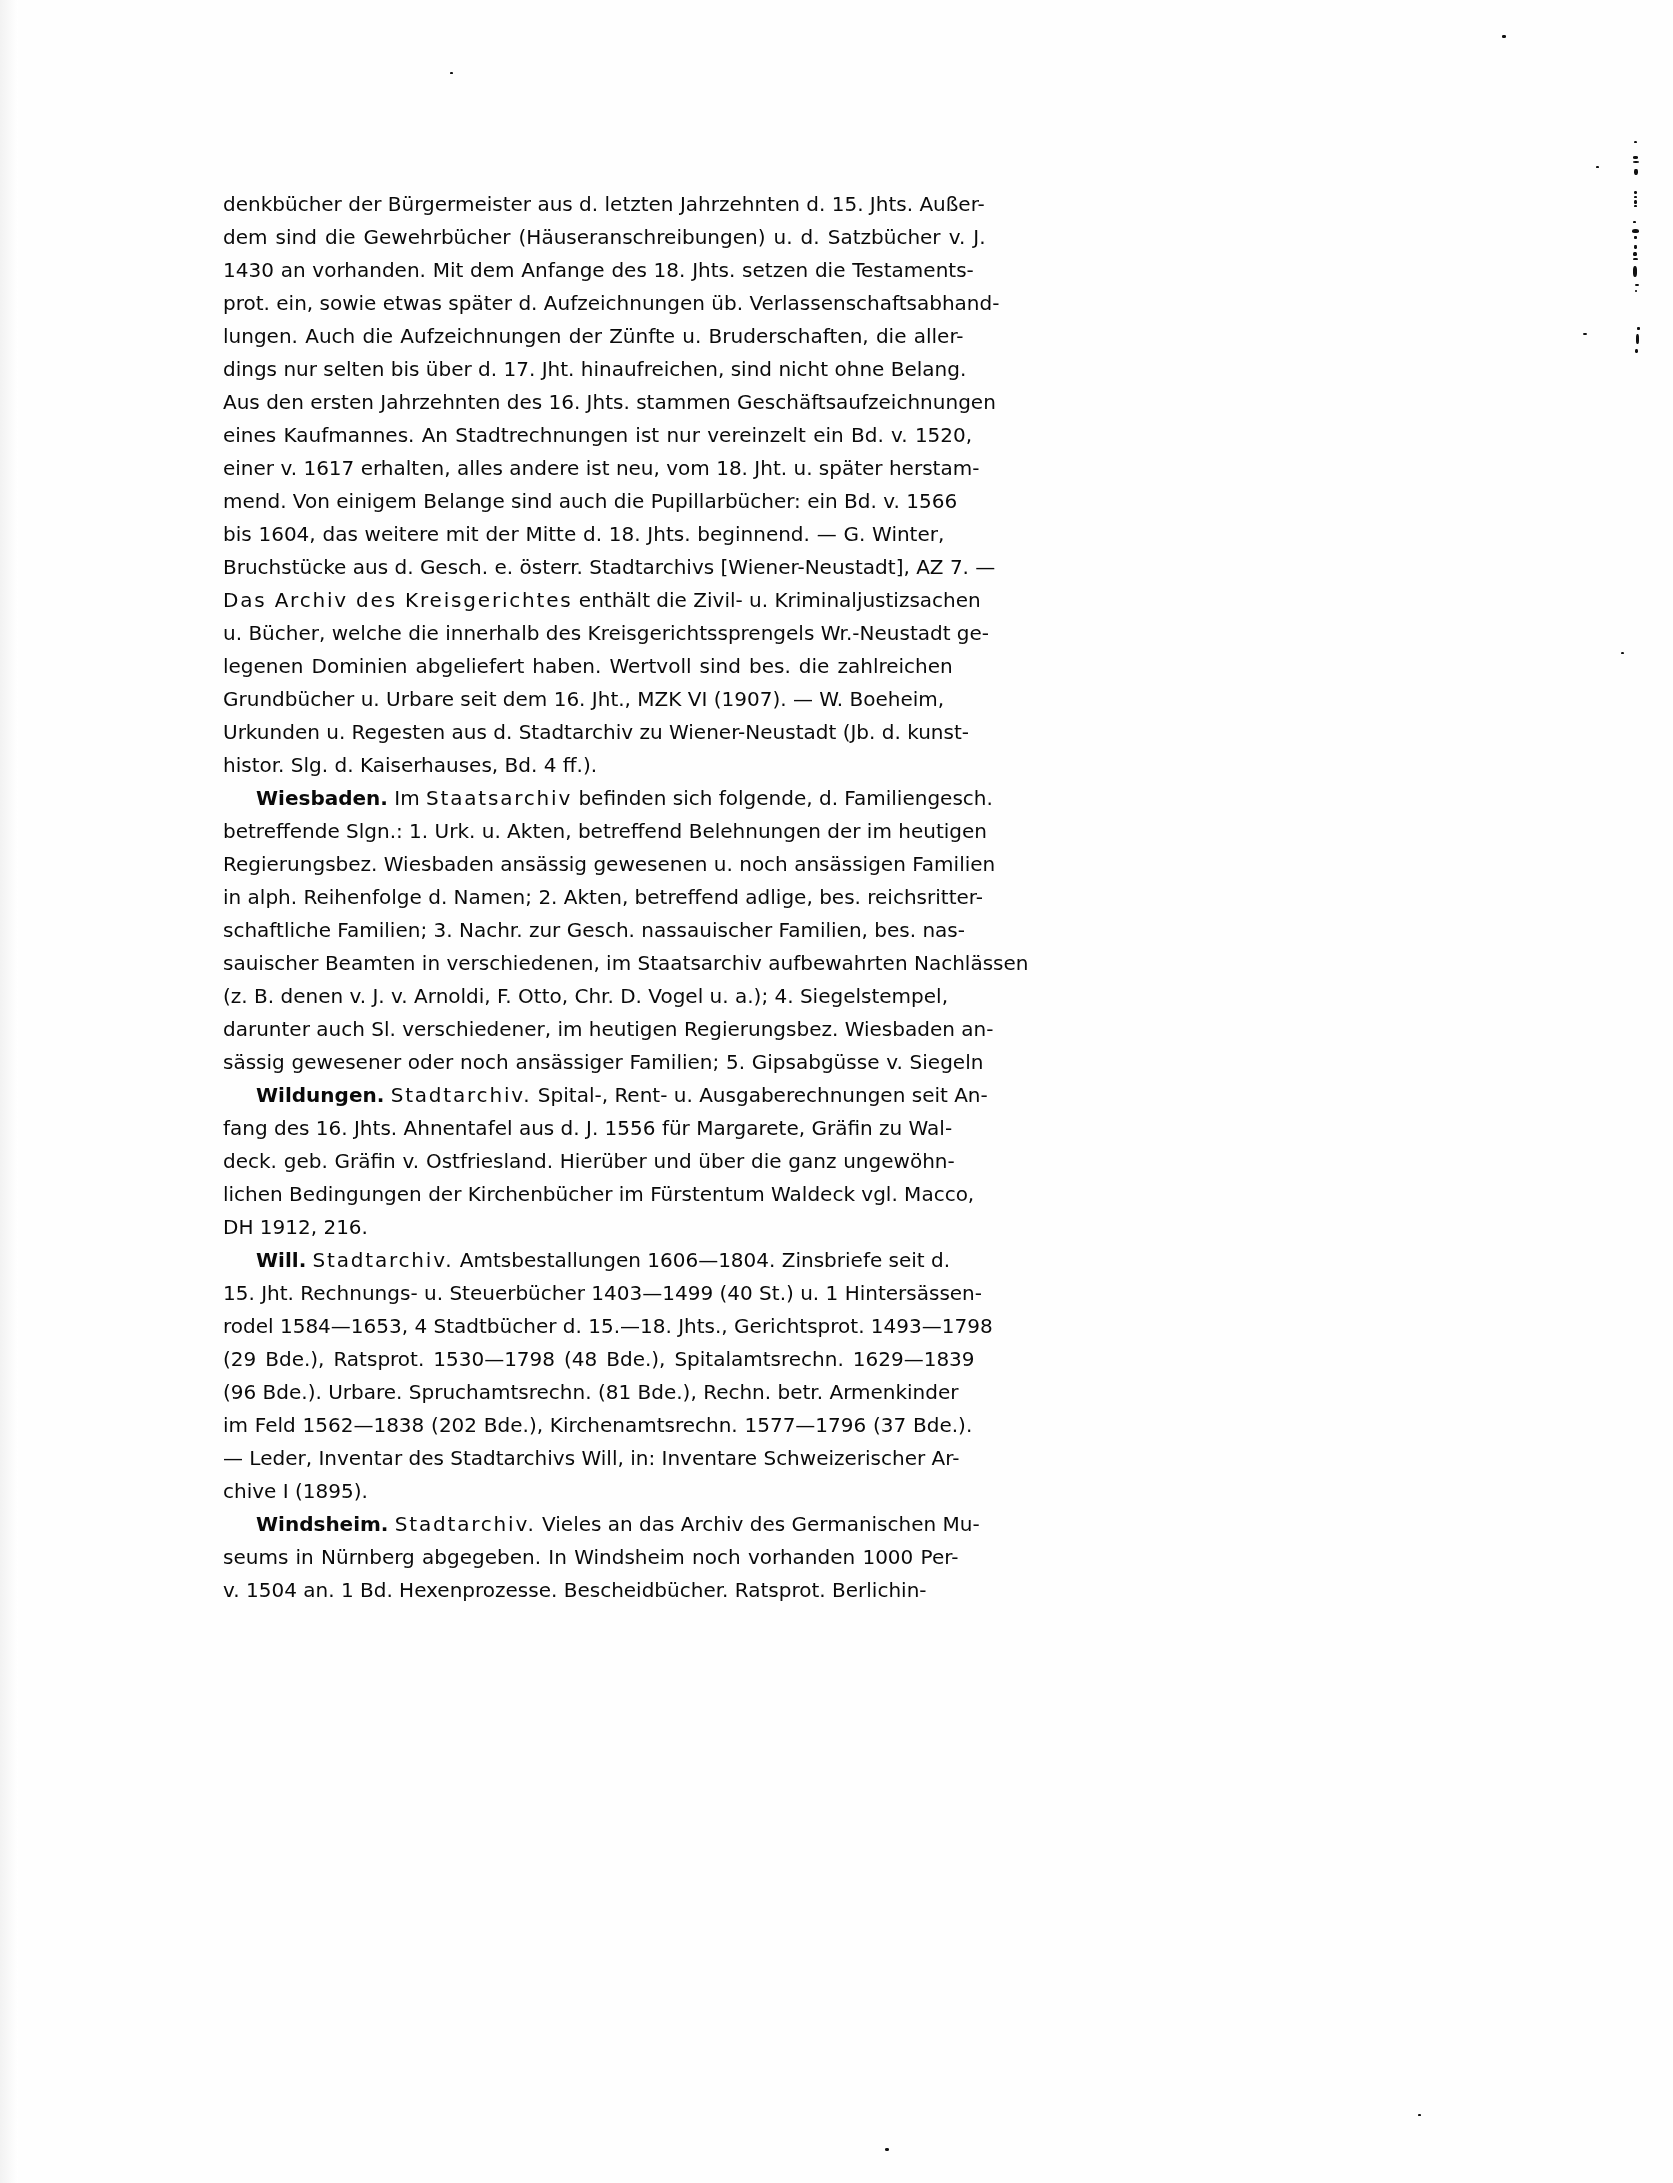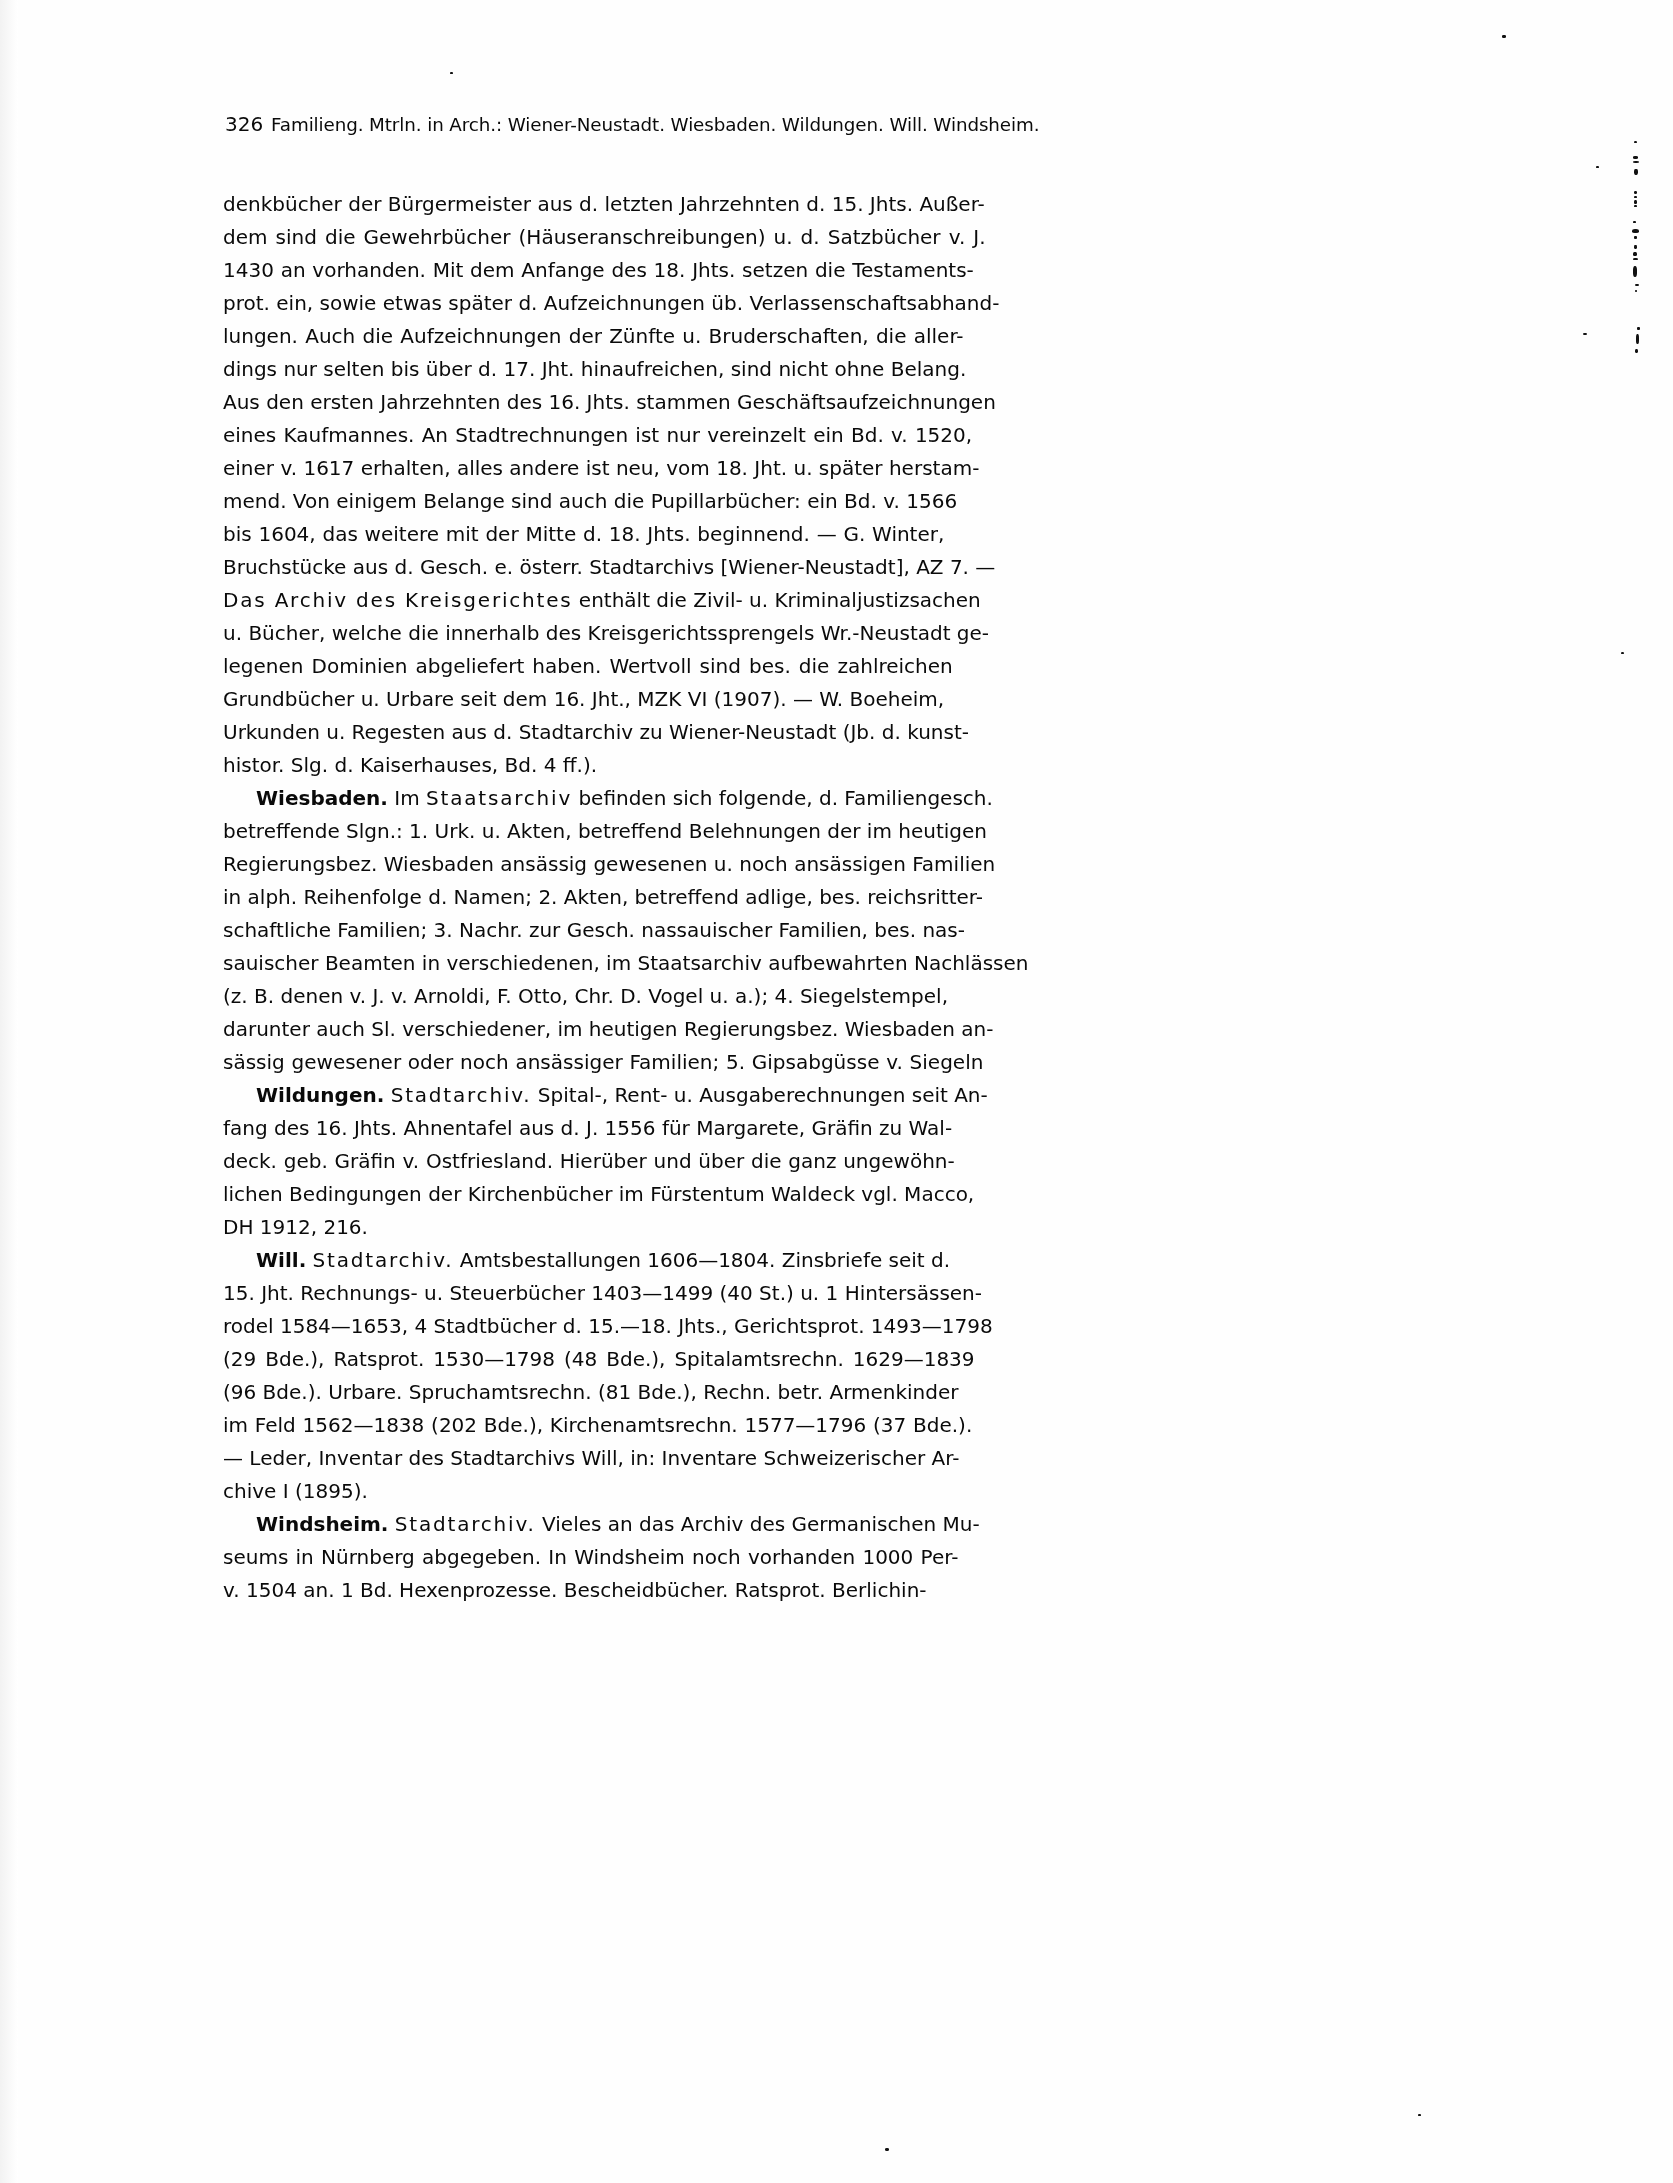--- a/index.html
+++ b/index.html
@@ -60,23 +60,20 @@
   .edge-l { position:absolute; left:0; top:0; width:17.5px; height:2393px;
             background:linear-gradient(to right,#f2f2f2,#ffffff); }
 </style>
 </head>
 <body>
 
 <div class="page">
 
   <div class="edge-l"></div>
 
-  <div class="runhead">
-    <span class="folio">326</span><span class="hd-text">Familieng. Mtrln. in Arch.: Wiener-Neustadt. Wiesbaden. Wildungen. Will. Windsheim.</span>
-  </div>
 
   <div class="body-block" id="body-block">
       <div class="ln"><span>denkbücher der Bürgermeister aus d. letzten Jahrzehnten d. 15. Jhts.  Außer-</span></div>
       <div class="ln"><span style="word-spacing: 1.7px;">dem sind die Gewehrbücher (Häuseranschreibungen) u. d. Satzbücher v. J.</span></div>
       <div class="ln"><span style="word-spacing: 0.4px;">1430 an vorhanden.  Mit dem Anfange des 18. Jhts. setzen die Testaments-</span></div>
       <div class="ln"><span>prot. ein, sowie etwas später d. Aufzeichnungen üb. Verlassenschaftsabhand-</span></div>
       <div class="ln"><span style="word-spacing: 0.9px;">lungen.  Auch die Aufzeichnungen der Zünfte u. Bruderschaften, die aller-</span></div>
       <div class="ln"><span>dings nur selten bis über d. 17. Jht. hinaufreichen, sind nicht ohne Belang.</span></div>
       <div class="ln"><span>Aus den ersten Jahrzehnten des 16. Jhts. stammen Geschäftsaufzeichnungen</span></div>
       <div class="ln"><span style="word-spacing: 0.9px; text-align: right;">eines Kaufmannes.  An Stadtrechnungen ist nur vereinzelt ein Bd. v. 1520,</span></div>

